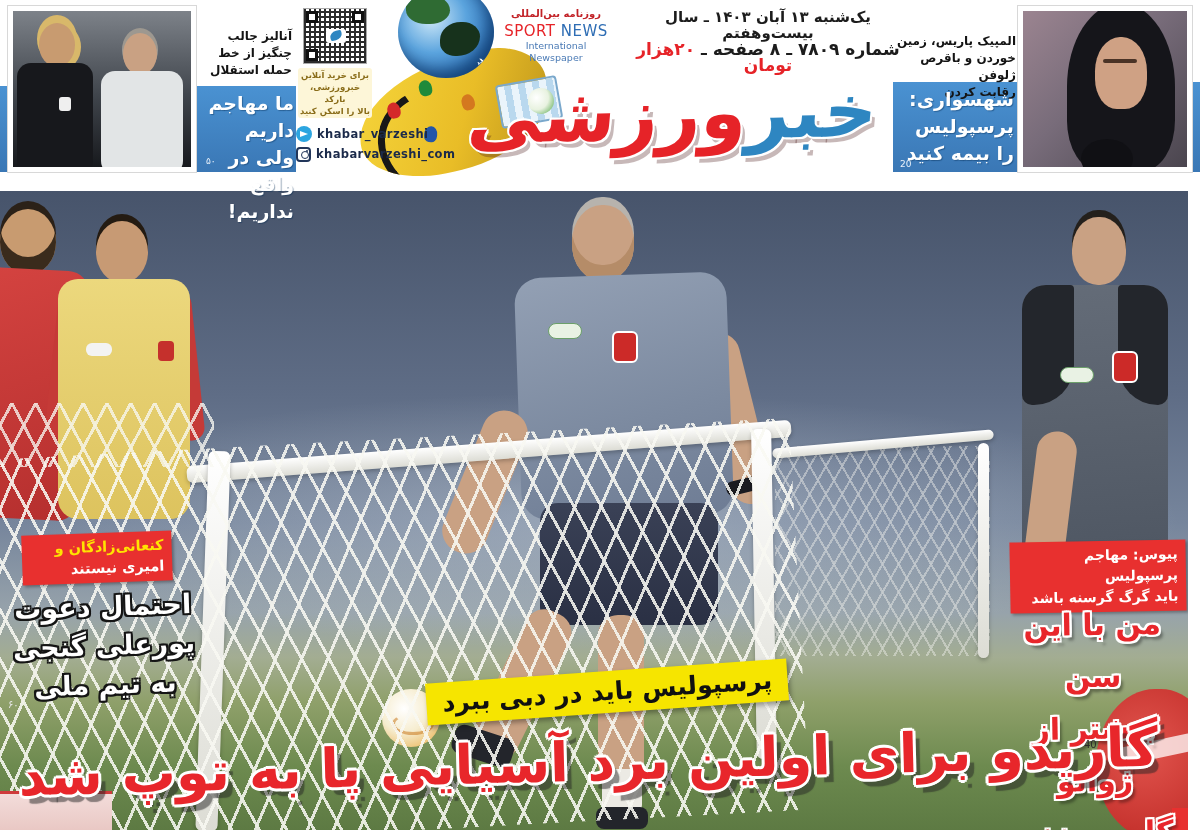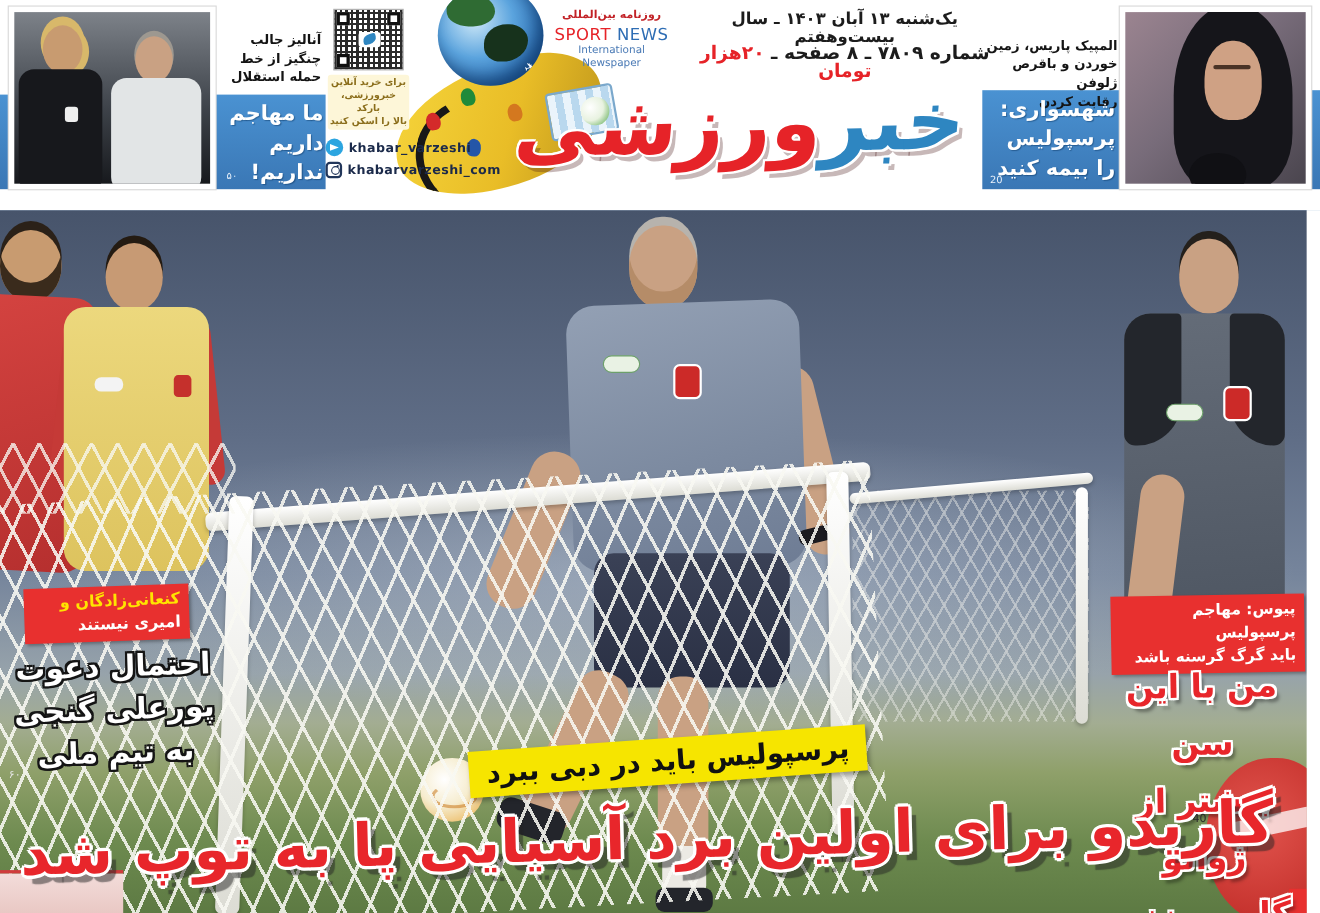--- a/index.html
+++ b/index.html
@@ -233,20 +233,21 @@
         <div class="fig-torso lp-torso2"></div>
       </div>
     </div>
     <div class="kicker left-kicker">
       <div>آنالیز جالب</div>
       <div>چنگیز از خط</div>
       <div>حمله استقلال</div>
     </div>
     <div class="stripe-headline left-stripe-headline">
       <div>ما مهاجم داریم</div>
+      <div>ولی در واقع</div>
       <div>نداریم!</div>
     </div>
     <div class="page-ref lp-ref">۵۰</div>
 
     <div class="qr-block">
       <div class="qr">
         <div class="qr-eye tl"></div>
         <div class="qr-eye tr"></div>
         <div class="qr-eye bl"></div>
         <div class="qr-bird"></div>

